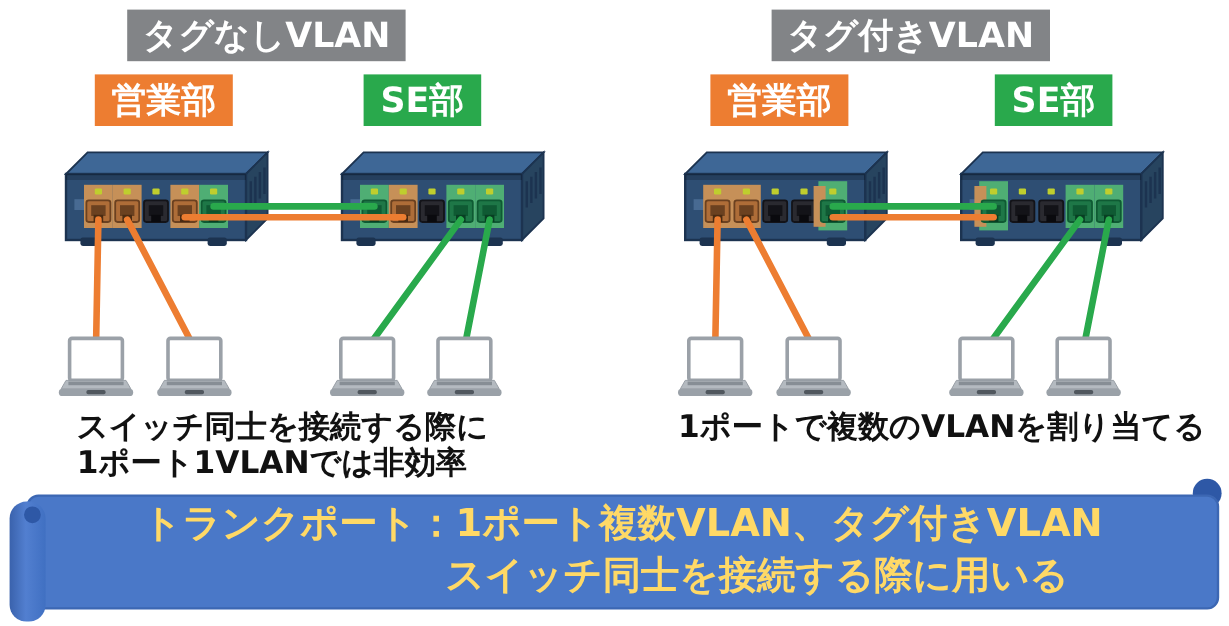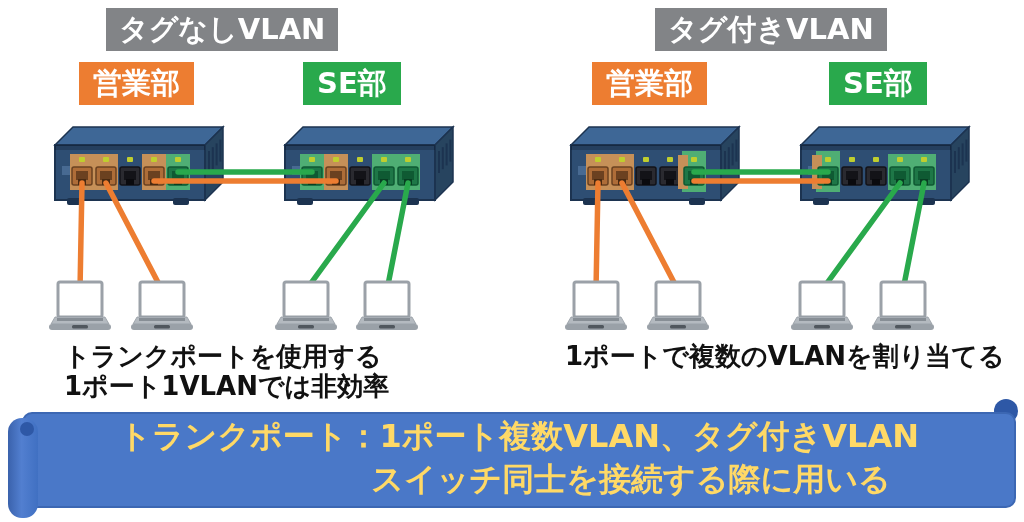--- a/index.html
+++ b/index.html
@@ -10,21 +10,21 @@
   .panel{position:absolute;top:0;width:512px;height:410px;}
   .panel-1{left:0;}
   .panel-2{left:516px;}
 
   .panel-title{
     position:absolute;top:8px;display:inline-block;
     background:var(--gray-header,#828487);color:#fff;
     font-weight:bold;font-size:29px;line-height:37px;padding:3px 13px;white-space:nowrap;
   }
   .panel-1 .panel-title{left:106px;}
-  .panel-2 .panel-title{left:139px;}
+  .panel-2 .panel-title{left:127px;}
 
   .dept{
     position:absolute;top:62px;color:#fff;font-weight:bold;
     font-size:29px;line-height:37px;padding:3px 14px;white-space:nowrap;
   }
   .panel-1 .dept-sales{left:79px;}
   .panel-1 .dept-se{left:303px;}
   .panel-2 .dept-sales{left:76px;}
   .panel-2 .dept-se{left:313px;}
 
@@ -198,21 +198,21 @@
         </g>
         <g>
           <rect x="365" y="282" width="44" height="35" rx="2" fill="#FFFFFF" stroke="#9BA1A8" stroke-width="3"></rect>
           <polygon points="362,317 412,317 416,324 358,324" fill="#B4BAC0" stroke="#959CA3" stroke-width="0.8"></polygon>
           <rect x="364" y="318" width="46" height="3" fill="#878E95"></rect>
           <rect x="356" y="324" width="62" height="6" rx="3" fill="#9AA1A8"></rect>
           <rect x="379" y="325" width="16" height="3.5" rx="1.5" fill="#50575E"></rect>
         </g>
       </svg>
     <div class="caption">
-      <div>トランクポートを使用する</div>
+      <div>スイッチ同士を接続する際に</div>
       <div>1ポート1VLANでは非効率</div>
     </div>
   </section>
 
   <section class="panel panel-2">
     <div class="panel-title">タグ付きVLAN</div>
     <div class="dept dept-sales" style="background: rgb(237, 125, 49);">営業部</div>
     <div class="dept dept-se" style="background: rgb(41, 169, 76);">SE部</div>
     <svg class="net" viewBox="0 116 512 226">
         <g>

